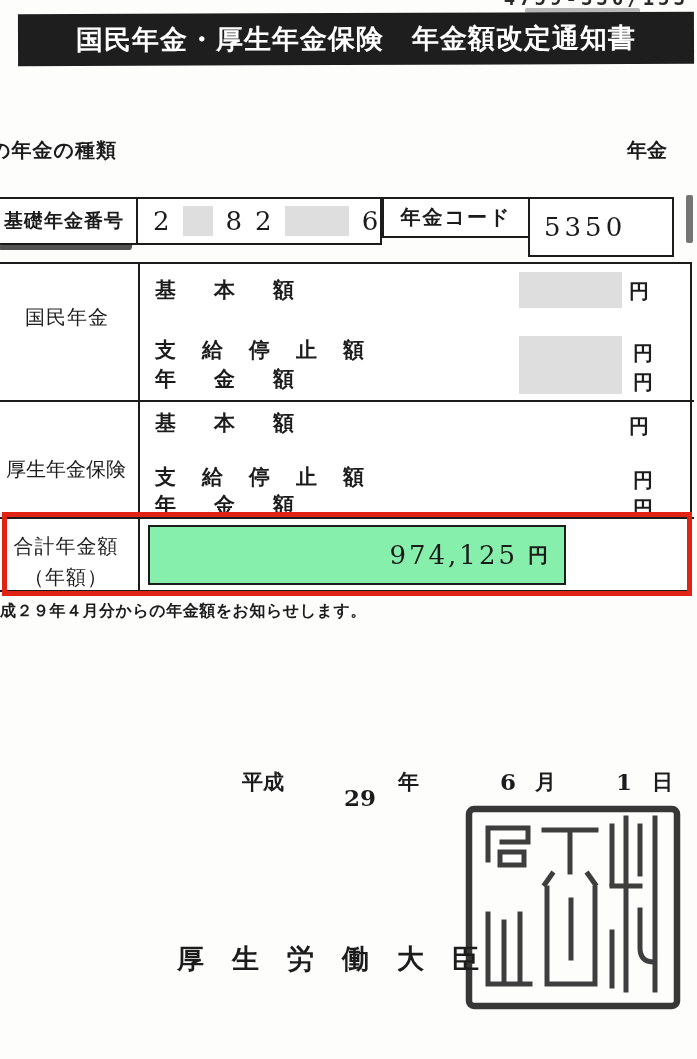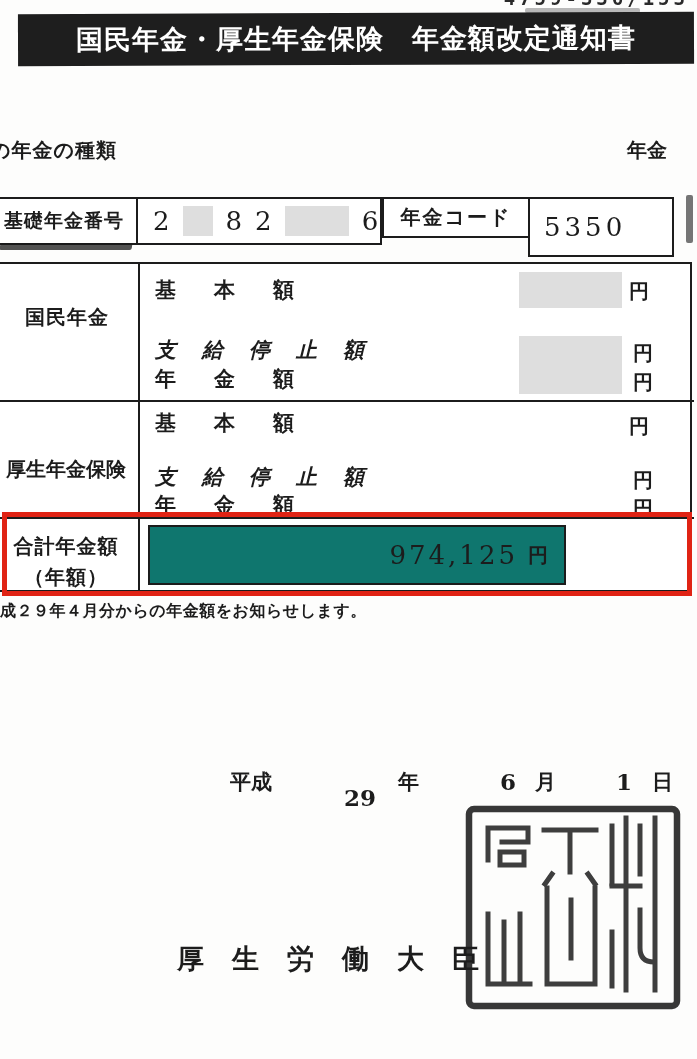--- a/index.html
+++ b/index.html
@@ -48,27 +48,27 @@
   .red-box-m{width:64px;height:30px;background:#dedede;}
   .c-code-label{left:382px;top:197px;width:148px;height:41px;justify-content:center;}
   .c-code-label span{font-size:20px;font-weight:bold;letter-spacing:2px;}
   .c-code-value{left:528px;top:197px;width:146px;height:60px;padding-left:14px;}
   .c-code-value span{font-family:"DejaVu Serif",serif;font-size:26px;letter-spacing:4px;}
   
   .table-wrap{left:-10px;top:262px;width:702px;height:330px;
     border:2.5px solid #1c1c1c;box-sizing:border-box;background:#fff;}
   .vline-main{left:146px;top:0;width:2.2px;height:330px;background:#1c1c1c;}
   .hline{left:0;height:2.2px;background:#1c1c1c;}
-  .sec-label{font-size:20px;font-weight:bold;letter-spacing:1px;text-align:center;line-height:1.55;}
+  .sec-label{font-size:20px;font-weight:normal;letter-spacing:1px;text-align:center;line-height:1.55;}
   .row-label{font-size:21px;font-weight:bold;letter-spacing:38px;white-space:nowrap;}
-  .row-label.tight{letter-spacing:26px;font-style:italic;}
+  .row-label.tight{letter-spacing:26px;}
   .unit{font-size:20px;font-weight:bold;}
   .gray-redact{background:#dedede;}
   .total-value-box{left:156px;top:261px;width:418px;height:60px;
-    border:2.5px solid #1c1c1c;box-sizing:border-box;background:#0f766e;
+    border:2.5px solid #1c1c1c;box-sizing:border-box;background:#86efac;
     display:flex;align-items:center;justify-content:flex-end;padding-right:16px;}
   .total-value-box .val{font-family:"DejaVu Serif",serif;font-size:26px;letter-spacing:3px;}
   .total-value-box .unit{margin-left:10px;}
   .red-frame{left:2px;top:512px;width:690px;height:84px;
     border:5px solid #e02314;box-sizing:border-box;z-index:3;}
   .notice2{left:0px;top:601px;font-size:16px;font-weight:bold;letter-spacing:0.5px;white-space:nowrap;}
   
   .date-line span{position:absolute;top:768px;font-size:21px;font-weight:bold;}
   .date-line .num{font-family:"DejaVu Serif",serif;font-size:23px;font-weight:600;}
   
@@ -149,21 +149,21 @@
       <span class="val">974,125</span>
       <span class="unit">円</span>
     </div>
   </div>
 
   <div class="abs red-frame"></div>
 
   <div class="abs notice2">成２９年４月分からの年金額をお知らせします。</div>
 
   <div class="date-line">
-    <span style="left:230px;">平成</span>
+    <span style="left:242px;">平成</span>
     <span class="num" style="left:344px;margin-top:16px;">29</span>
     <span style="left:398px;">年</span>
     <span class="num" style="left:500px;">6</span>
     <span style="left:535px;">月</span>
     <span class="num" style="left:616px;">1</span>
     <span style="left:652px;">日</span>
   </div>
 
   <svg class="abs seal" width="240" height="216" viewBox="0 0 240 216">
     <g stroke="#262626" stroke-width="6.5" fill="none" opacity="0.92" stroke-linecap="square">

